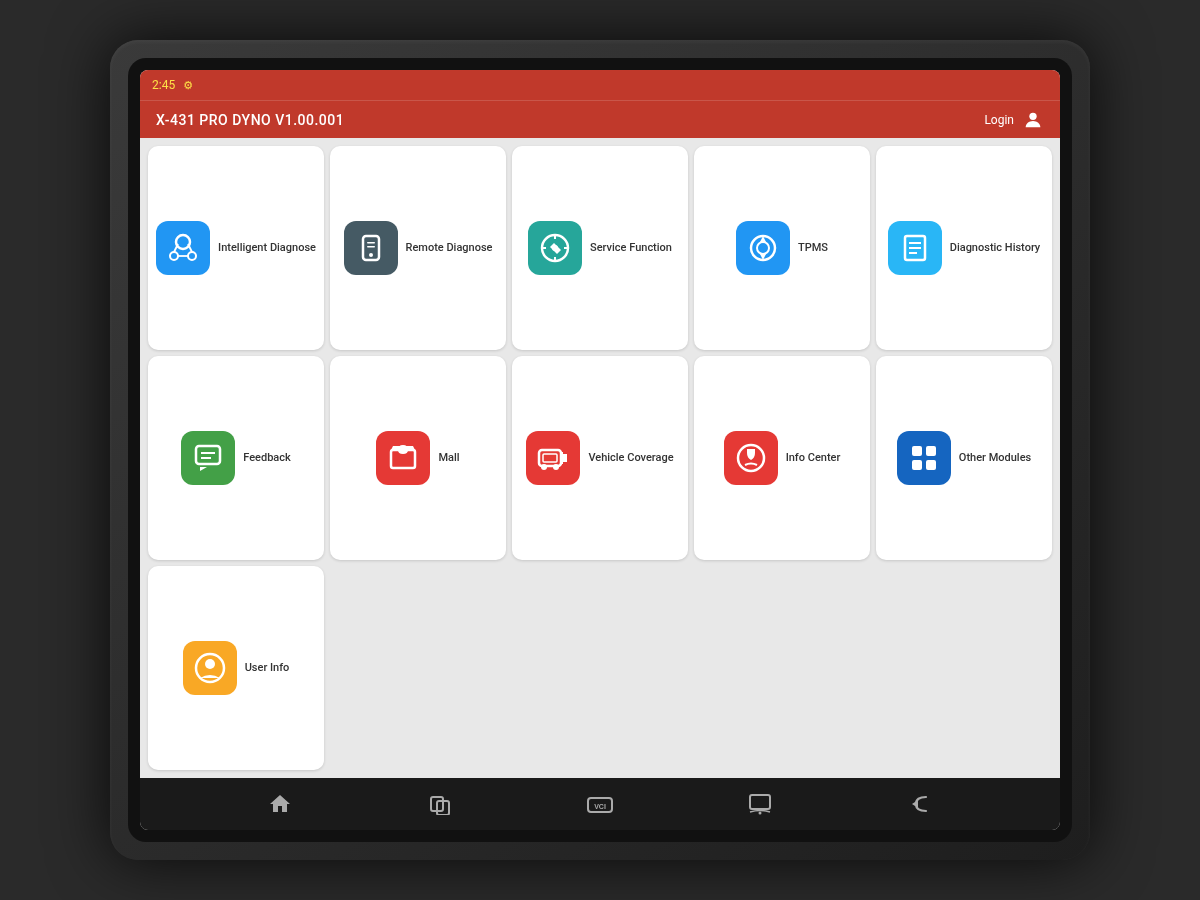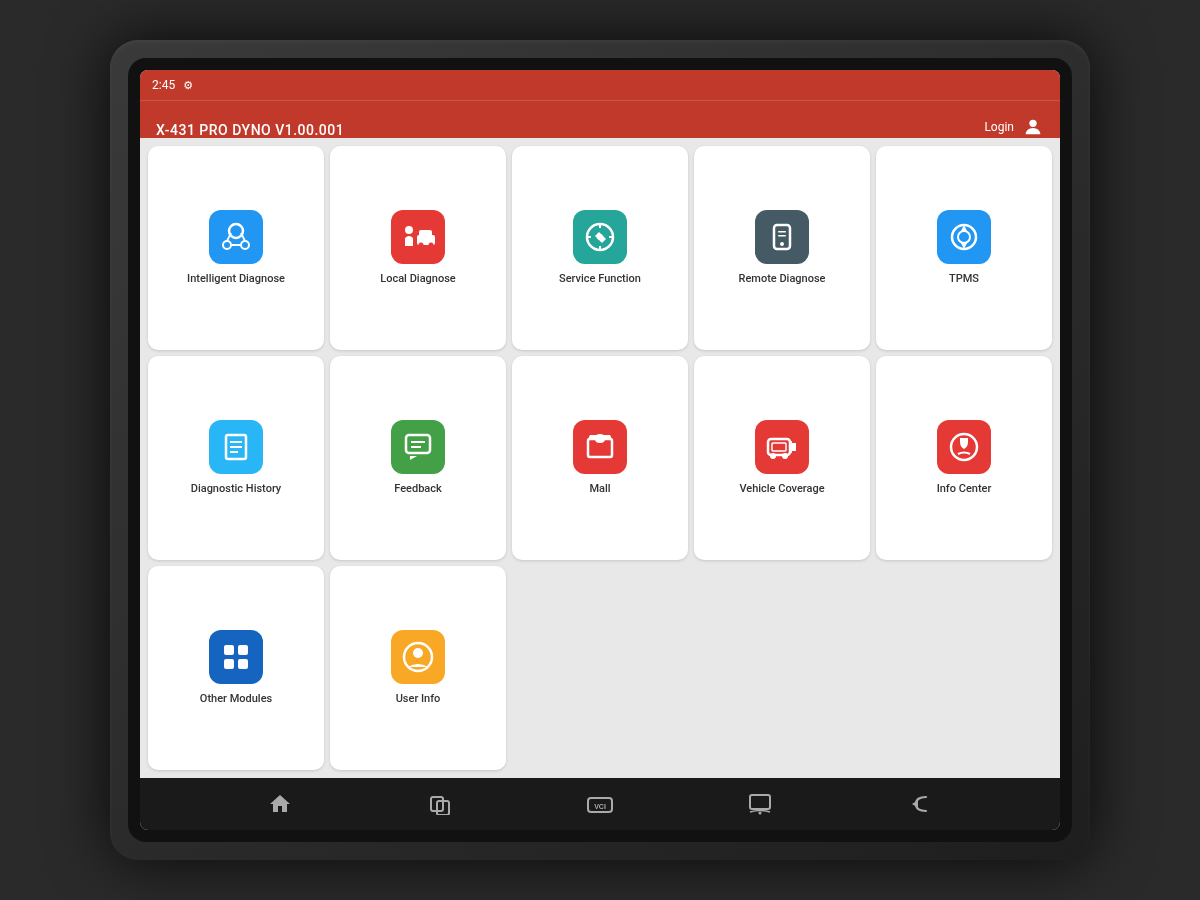--- a/index.html
+++ b/index.html
@@ -51,39 +51,39 @@
       display: flex;
       align-items: center;
       justify-content: space-between;
       padding: 0 12px;
     }
 
     .status-left {
       display: flex;
       align-items: center;
       gap: 8px;
-      color: #ffffff;
+      color: #fde047;
       font-size: 12px;
     }
 
     .status-right {
       display: flex;
       align-items: center;
       gap: 8px;
       color: white;
       font-size: 16px;
       margin-top: 44px;
     }
 
     
     .title-bar {
       background: #c0392b;
       height: 38px;
       display: flex;
-      align-items: flex-end;
+      align-items: center;
       justify-content: space-between;
       padding: 0 16px;
       border-top: 1px solid rgba(255,255,255,0.15);
     }
 
     .title-bar-left {
       color: white;
       font-size: 14px;
       font-weight: 500;
       letter-spacing: 0.5px;
@@ -105,21 +105,20 @@
       grid-template-columns: repeat(5, 1fr);
       grid-template-rows: repeat(3, 1fr);
       gap: 6px;
       padding: 8px;
     }
 
     .app-tile {
       background: white;
       border-radius: 10px;
       display: flex;
-      flex-direction: column;
       align-items: center;
       justify-content: center;
       gap: 8px;
       cursor: pointer;
       padding: 10px 6px;
       box-shadow: 0 1px 3px rgba(0,0,0,0.15);
       transition: background 0.1s;
     }
 
     .app-tile-label {
@@ -224,61 +223,46 @@
               <circle cx="9" cy="26" r="4" fill="none" stroke="white" stroke-width="2"></circle>
               <circle cx="27" cy="26" r="4" fill="none" stroke="white" stroke-width="2"></circle>
               <line x1="13" y1="14" x2="9" y2="22" stroke="white" stroke-width="1.8"></line>
               <line x1="23" y1="14" x2="27" y2="22" stroke="white" stroke-width="1.8"></line>
               <line x1="13" y1="26" x2="23" y2="26" stroke="white" stroke-width="1.8"></line>
             </svg>
           </div>
           <span class="app-tile-label">Intelligent Diagnose</span>
         </div>
 
-        <div class="app-tile">
-          <div class="icon-wrap icon-red">
-            <svg width="38" height="34" viewBox="0 0 38 34">
-
-              <circle cx="10" cy="10" r="4" fill="white"></circle>
-              <path fill="white" d="M6 18 Q10 14 14 18 L14 26 L6 26Z"></path>
-
-              <rect x="18" y="15" width="18" height="10" rx="2" fill="white"></rect>
-              <rect x="20" y="10" width="13" height="8" rx="2" fill="white"></rect>
-              <circle cx="22" cy="25" r="2.5" fill="#e53935"></circle>
-              <circle cx="32" cy="25" r="2.5" fill="#e53935"></circle>
-            </svg>
-          </div>
-          <span class="app-tile-label">Local Diagnose</span>
+
+        <div class="app-tile">
+          <div class="icon-wrap icon-dark">
+            <svg width="36" height="36" viewBox="0 0 36 36">
+              <rect x="10" y="6" width="16" height="24" rx="3" fill="none" stroke="white" stroke-width="2.5"></rect>
+              <circle cx="18" cy="25" r="2" fill="white"></circle>
+              <rect x="14" y="12" width="8" height="1.5" rx="0.75" fill="white"></rect>
+              <rect x="14" y="16" width="8" height="1.5" rx="0.75" fill="white"></rect>
+            </svg>
+          </div>
+          <span class="app-tile-label">Remote Diagnose</span>
         </div>
 
         <div class="app-tile">
           <div class="icon-wrap icon-teal">
             <svg width="36" height="36" viewBox="0 0 36 36">
               <circle cx="18" cy="18" r="13" fill="none" stroke="white" stroke-width="2.5"></circle>
               <path fill="white" d="M13 17 L17 13 L24 20 L20 24 Z"></path>
               <circle cx="18" cy="18" r="3" fill="white"></circle>
               <line x1="18" y1="5" x2="18" y2="9" stroke="white" stroke-width="2"></line>
               <line x1="18" y1="27" x2="18" y2="31" stroke="white" stroke-width="2"></line>
               <line x1="5" y1="18" x2="9" y2="18" stroke="white" stroke-width="2"></line>
               <line x1="27" y1="18" x2="31" y2="18" stroke="white" stroke-width="2"></line>
             </svg>
           </div>
           <span class="app-tile-label">Service Function</span>
-        </div>
-
-        <div class="app-tile">
-          <div class="icon-wrap icon-dark">
-            <svg width="36" height="36" viewBox="0 0 36 36">
-              <rect x="10" y="6" width="16" height="24" rx="3" fill="none" stroke="white" stroke-width="2.5"></rect>
-              <circle cx="18" cy="25" r="2" fill="white"></circle>
-              <rect x="14" y="12" width="8" height="1.5" rx="0.75" fill="white"></rect>
-              <rect x="14" y="16" width="8" height="1.5" rx="0.75" fill="white"></rect>
-            </svg>
-          </div>
-          <span class="app-tile-label">Remote Diagnose</span>
         </div>
 
         <div class="app-tile">
           <div class="icon-wrap icon-blue">
             <svg width="36" height="36" viewBox="0 0 36 36">
               <circle cx="18" cy="18" r="12" fill="none" stroke="white" stroke-width="2.5"></circle>
               <circle cx="18" cy="18" r="6" fill="none" stroke="white" stroke-width="2"></circle>
               <path fill="white" d="M15 12 L18 6 L21 12Z"></path>
               <path fill="white" d="M15 24 L18 30 L21 24Z"></path>
             </svg>

